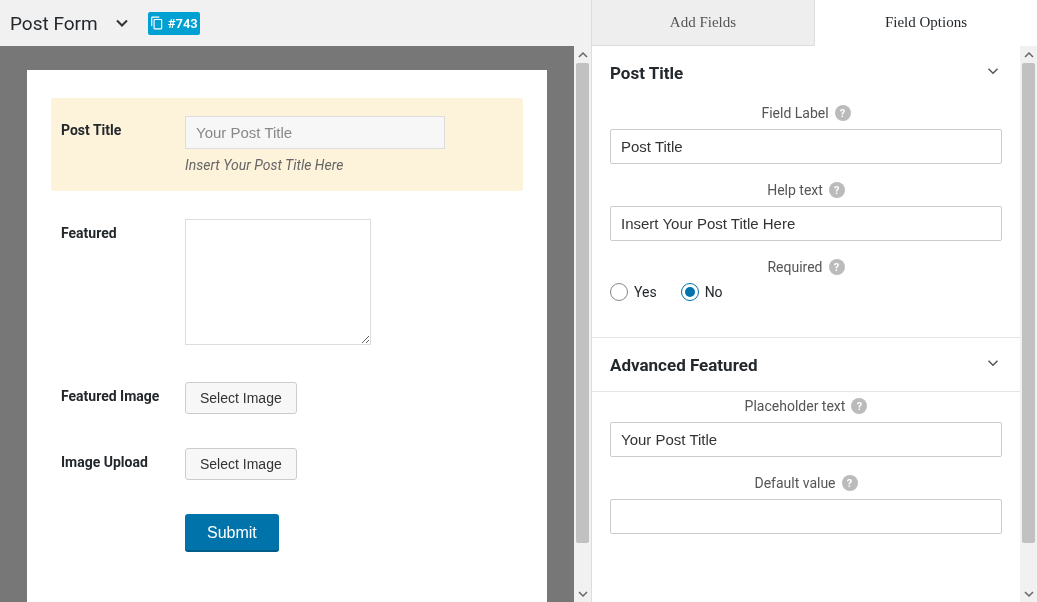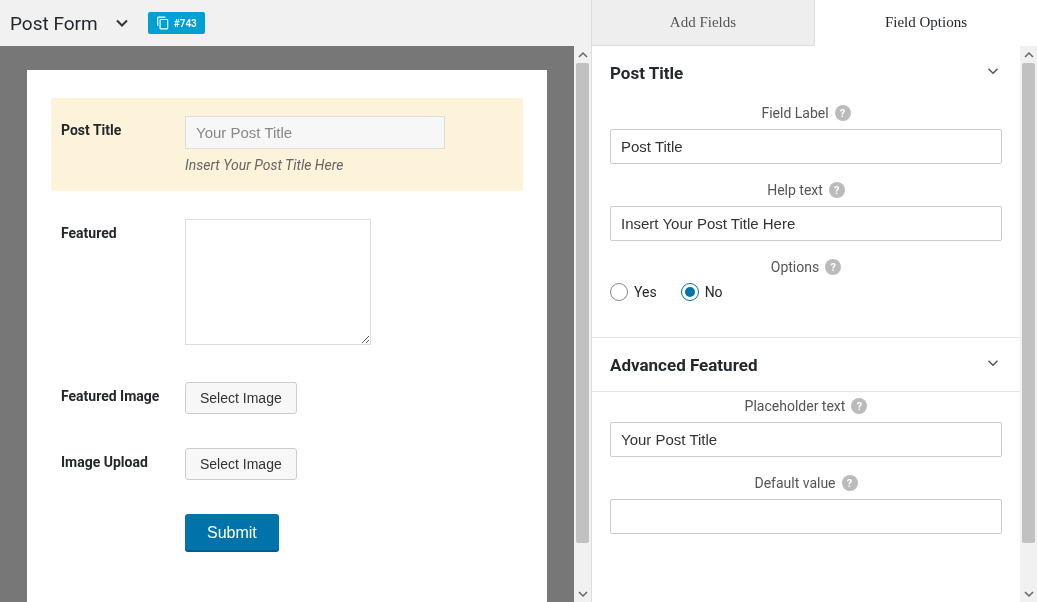--- a/index.html
+++ b/index.html
@@ -5,21 +5,21 @@
   * { box-sizing: border-box; margin: 0; padding: 0; }
   body { font-family: -apple-system, "Segoe UI", Roboto, Arial, sans-serif; font-size: 14px; color: #23282d; background: #fff; }
   .app { display: flex; width: 1037px; height: 602px; overflow: hidden; }
 
   
   .left { flex: 0 0 592px; display: flex; flex-direction: column; background: #3b82f6; border-right: 1px solid #ddd; }
   .topbar { height: 46px; background: #f1f1f1; display: flex; align-items: center; padding: 0 10px 0 4px; gap: 12px; }
   .topbar-title { font-size: 19px; font-weight: 400; color: #23282d; margin-left: 6px; }
   .chev { color: #333; margin-left: 2px; }
   .chev svg { width: 20px; height: 20px; display:block; }
-  .badge { background: #00a0d2; color: #fff; font-size: 10px; font-weight: 600; padding: 4px 8px; border-radius: 2px; display: inline-flex; align-items: center; gap: 4px; margin-left: 4px;}
+  .badge { background: #00a0d2; color: #fff; font-size: 13px; font-weight: 600; padding: 4px 2px; border-radius: 2px; display: inline-flex; align-items: center; gap: 4px; margin-left: 4px;}
   .badge svg { width: 14px; height: 14px; }
 
   .preview-wrap { flex: 1; position: relative; overflow: hidden; background: #777; padding: 0; }
   .preview-scroll { position: absolute; inset: 0 17px 0 0; overflow: auto; background: #777; display:flex; justify-content:center; padding-top:24px; }
   .preview-card { width: 520px; background: #fff; padding: 34px 34px 40px 34px; }
   .vscroll-shell { position:absolute; top:0; right:0; width:17px; height:100%; background:#f1f1f1; }
   .vscroll-btn { position:absolute; left:0; width:17px; height:17px; display:flex; align-items:center; justify-content:center; color:#666; }
   .vscroll-btn.top { top:0; }
   .vscroll-btn.bot { bottom:0; }
   .vscroll-thumb { position:absolute; left:2px; width:13px; background:#c1c1c1; border-radius:2px; }
@@ -166,21 +166,21 @@
         <div class="opt-row">
           <div class="opt-label">
             <span>Help text</span>
             <span class="qmark">?</span>
           </div>
           <input class="opt-input" type="text" value="Insert Your Post Title Here" style="">
         </div>
 
         <div class="opt-row">
           <div class="opt-label">
-            <span>Options</span>
+            <span>Required</span>
             <span class="qmark">?</span>
           </div>
           <div class="radios">
             <label class="radio">
               <span class="radio-dot"></span>
               <span>Yes</span>
             </label>
             <label class="radio">
               <span class="radio-dot checked"></span>
               <span>No</span>

